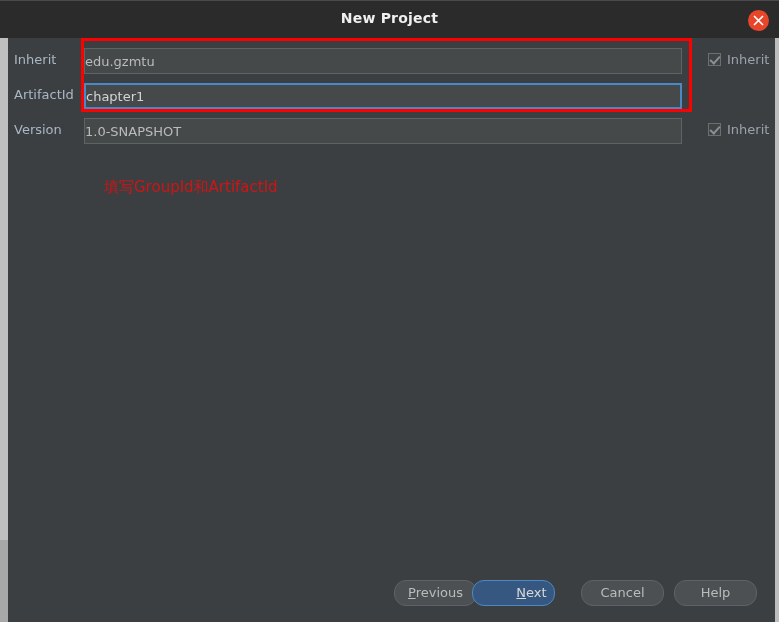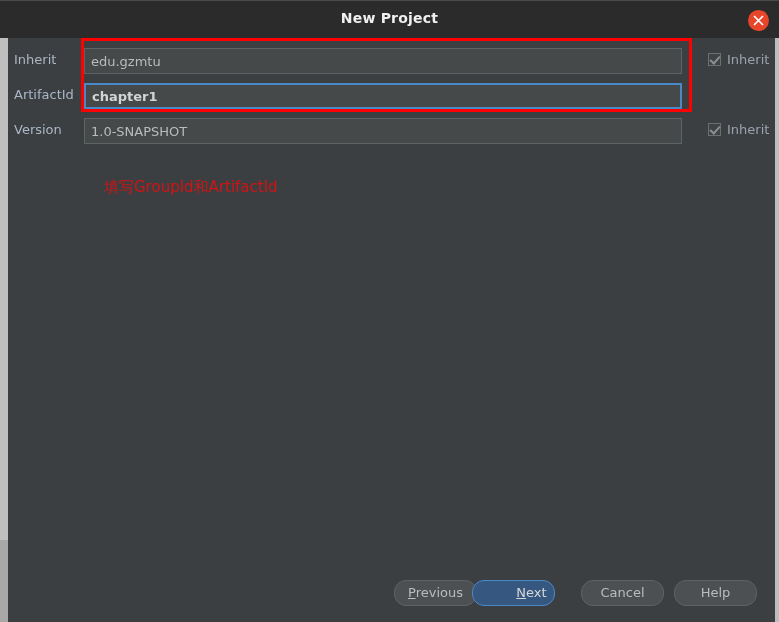--- a/index.html
+++ b/index.html
@@ -122,29 +122,28 @@
     position: absolute;
     left: 76px;
     width: 598px;
     height: 26px;
     box-sizing: border-box;
     background: #45494a;
     border: 1px solid #5e6364;
     color: #bbbbbb;
     font-size: 13px;
     line-height: 24px;
-    padding: 0 6px;
+    padding: 0 0;
     outline: none;
     font-family: "DejaVu Sans", "Liberation Sans", sans-serif;
   }
   .field.focused {
     border: 2px solid #4a88c7;
     background: #45494a;
     color: #d4d4d4;
-    font-weight: bold;
   }
   .inherit {
     position: absolute;
     left: 692px;
     top: 4px;
     display: flex;
     align-items: center;
     gap: 6px;
     padding-left: 8px;
   }

